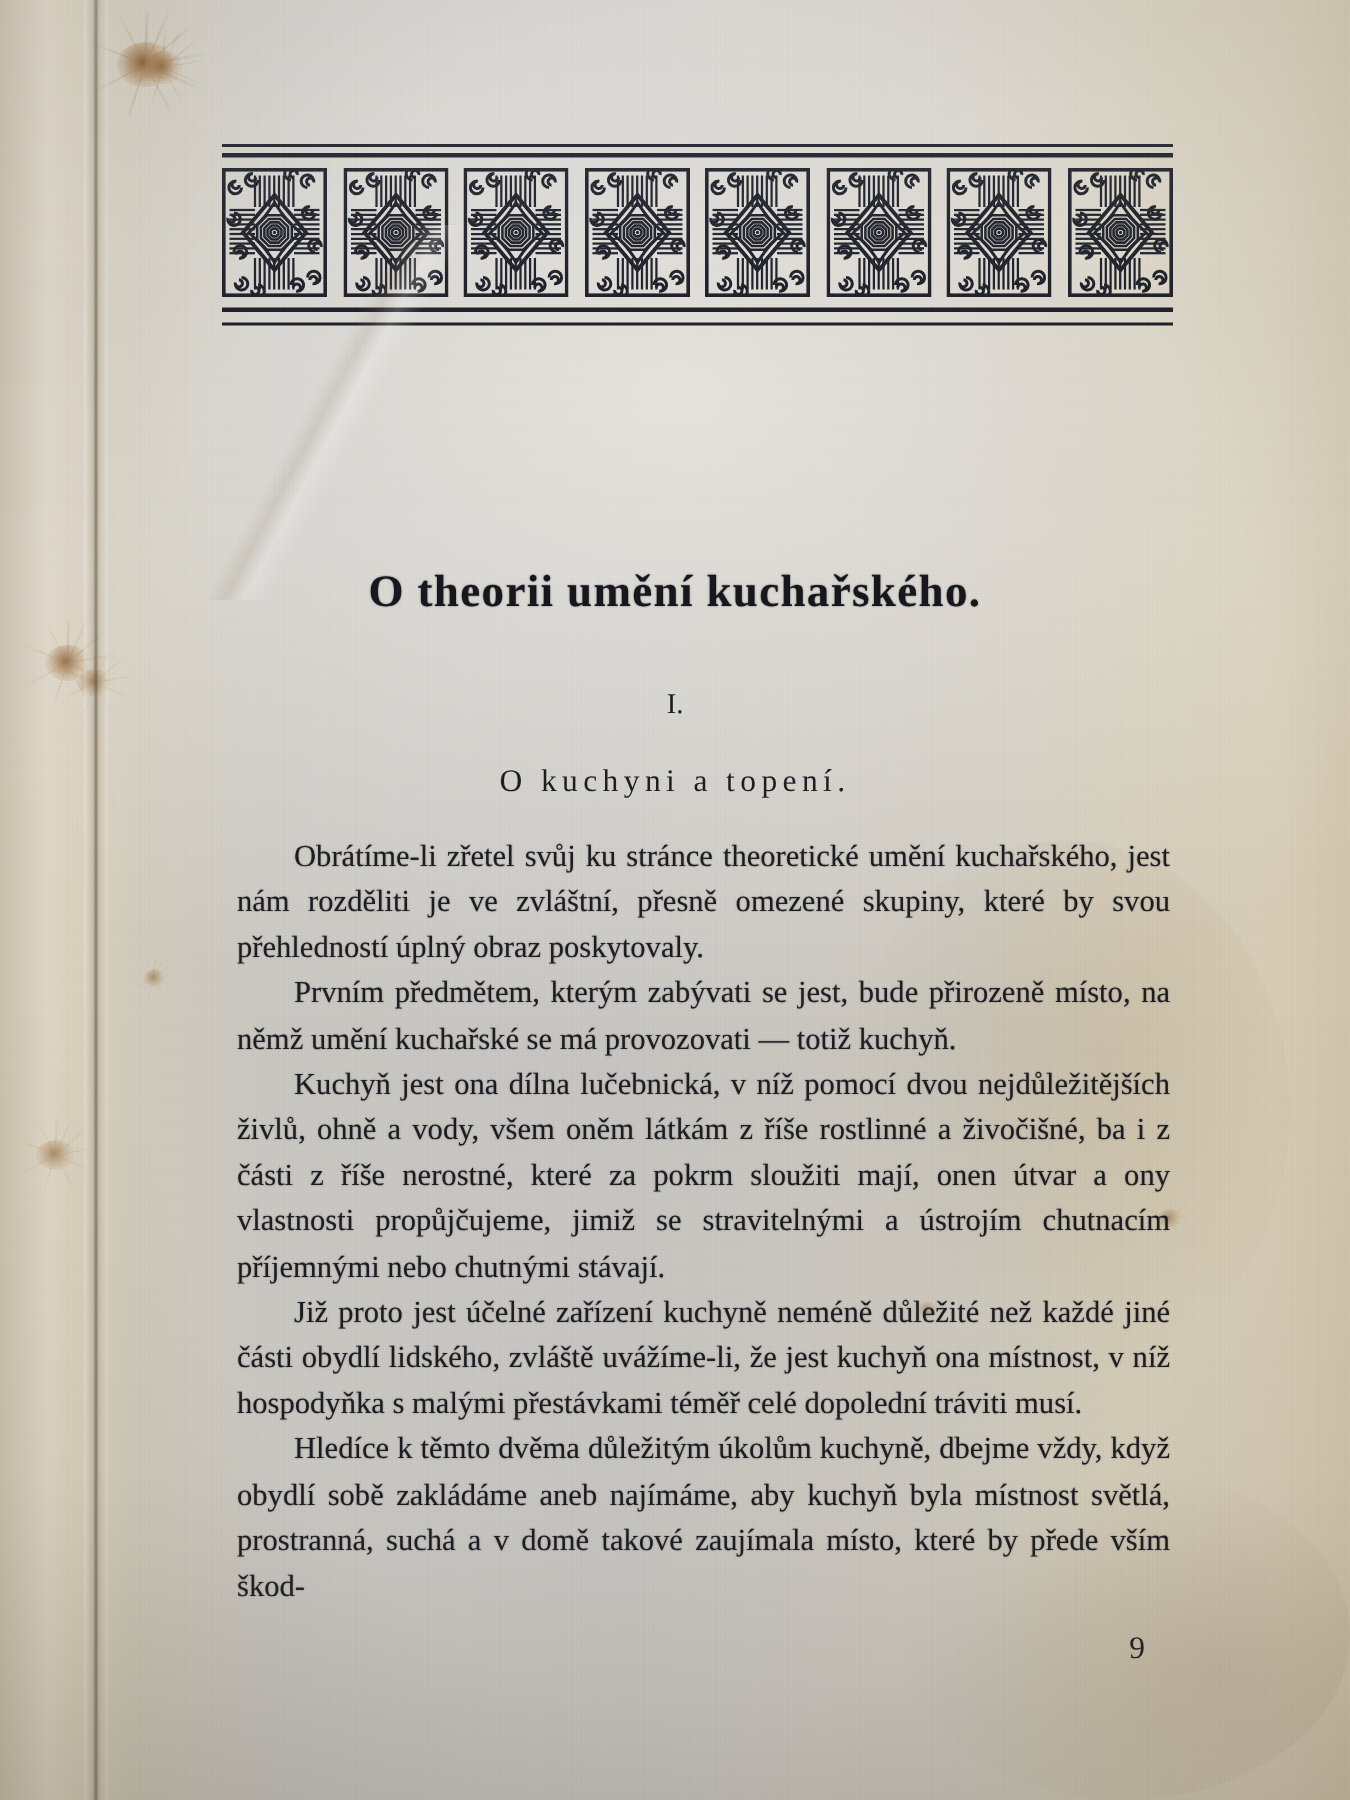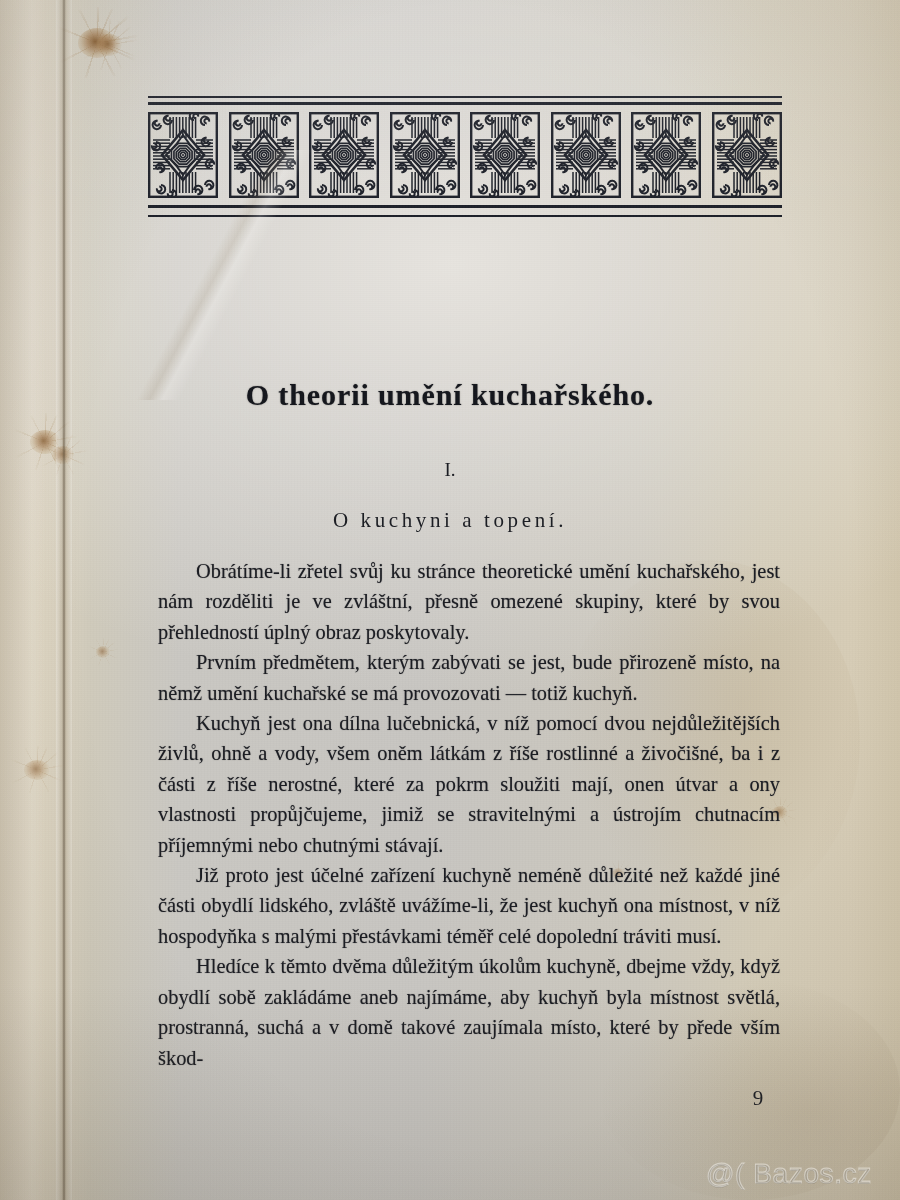--- a/index.html
+++ b/index.html
@@ -860,14 +860,13 @@
 
   <div id="pageno">
     <span>9</span>
   </div>
 
   <div class="grain"></div>
   <div class="crease2"></div>
   <div class="crease"></div>
   <div class="vign"></div>
 
-  <div id="watermark">@( Bazos.cz</div>
 </div>
 
 </body></html>

